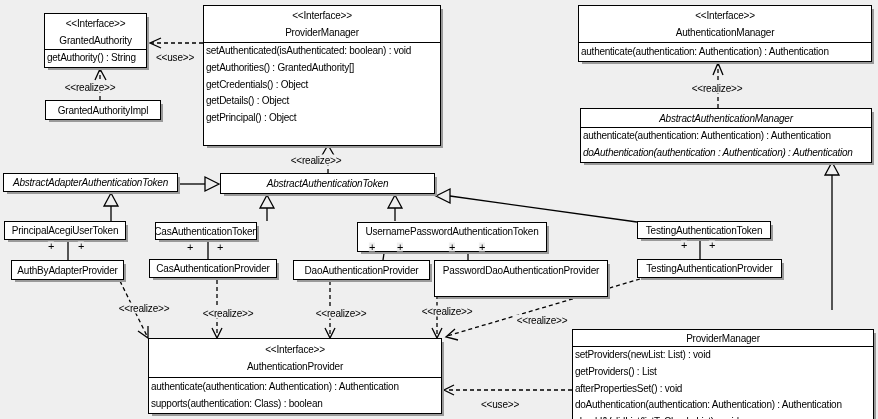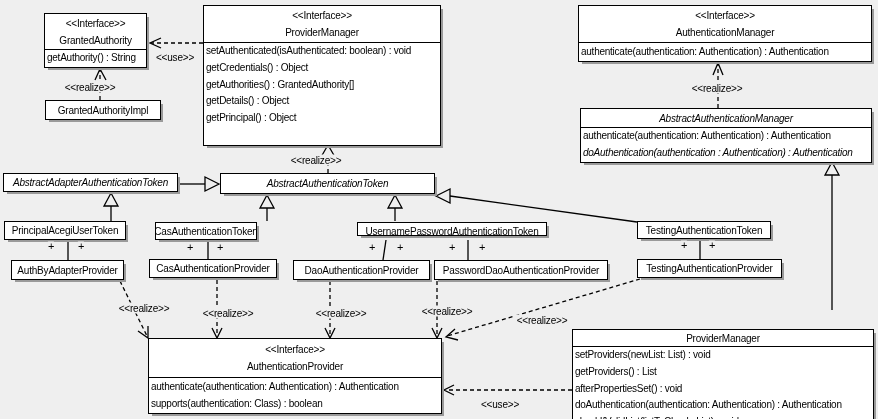--- a/index.html
+++ b/index.html
@@ -116,22 +116,22 @@
           <span class="cls-name">GrantedAuthorityImpl</span>
         </div>
       </div>
       <div class="uml-class" style="left: 203px; top: 5px; width: 238px; height: 141px;">
         <div class="uml-title" style="height: 36px;">
           <span>&lt;&lt;Interface&gt;&gt;</span>
           <span class="cls-name">ProviderManager</span>
         </div>
         <div class="uml-methods">
           <div class="uml-method" style="line-height: 16.8333px; height: 16.8333px;">setAuthenticated(isAuthenticated: boolean) : void</div>
+          <div class="uml-method" style="line-height: 16.8333px; height: 16.8333px;">getAuthorities() : GrantedAuthority[]</div>
           <div class="uml-method" style="line-height: 16.8333px; height: 16.8333px;">getCredentials() : Object</div>
-          <div class="uml-method" style="line-height: 16.8333px; height: 16.8333px;">getAuthorities() : GrantedAuthority[]</div>
           <div class="uml-method" style="line-height: 16.8333px; height: 16.8333px;">getDetails() : Object</div>
           <div class="uml-method" style="line-height: 16.8333px; height: 16.8333px;">getPrincipal() : Object</div>
         </div>
       </div>
       <div class="uml-class" style="left: 578px; top: 5px; width: 294px; height: 57px;">
         <div class="uml-title" style="height: 36px;">
           <span>&lt;&lt;Interface&gt;&gt;</span>
           <span class="cls-name">AuthenticationManager</span>
         </div>
         <div class="uml-methods">
@@ -160,21 +160,21 @@
       <div class="uml-class" style="left: 4px; top: 221px; width: 122px; height: 19px;">
         <div class="uml-title" style="height: 17px;">
           <span class="cls-name">PrincipalAcegiUserToken</span>
         </div>
       </div>
       <div class="uml-class" style="left: 155px; top: 222px; width: 102px; height: 18px;">
         <div class="uml-title" style="height: 16px;">
           <span class="cls-name">CasAuthenticationToken</span>
         </div>
       </div>
-      <div class="uml-class" style="left: 357px; top: 222px; width: 190px; height: 14px;">
+      <div class="uml-class" style="left: 357px; top: 222px; width: 190px; height: 30px;">
         <div class="uml-title" style="height: 16px;">
           <span class="cls-name">UsernamePasswordAuthenticationToken</span>
         </div>
       </div>
       <div class="uml-class" style="left: 637px; top: 221px; width: 134px; height: 18px;">
         <div class="uml-title" style="height: 16px;">
           <span class="cls-name">TestingAuthenticationToken</span>
         </div>
       </div>
       <div class="uml-class" style="left: 11px; top: 260px; width: 113px; height: 20px;">
@@ -185,21 +185,21 @@
       <div class="uml-class" style="left: 149px; top: 259px; width: 128px; height: 19px;">
         <div class="uml-title" style="height: 17px;">
           <span class="cls-name">CasAuthenticationProvider</span>
         </div>
       </div>
       <div class="uml-class" style="left: 293px; top: 260px; width: 137px; height: 20px;">
         <div class="uml-title" style="height: 18px;">
           <span class="cls-name">DaoAuthenticationProvider</span>
         </div>
       </div>
-      <div class="uml-class" style="left: 434px; top: 260px; width: 174px; height: 20px;">
+      <div class="uml-class" style="left: 434px; top: 260px; width: 174px; height: 37px;">
         <div class="uml-title" style="height: 18px;">
           <span class="cls-name">PasswordDaoAuthenticationProvider</span>
         </div>
       </div>
       <div class="uml-class" style="left: 637px; top: 259px; width: 145px; height: 19px;">
         <div class="uml-title" style="height: 17px;">
           <span class="cls-name">TestingAuthenticationProvider</span>
         </div>
       </div>
       <div class="uml-class" style="left: 148px; top: 338px; width: 294px; height: 76px;">

